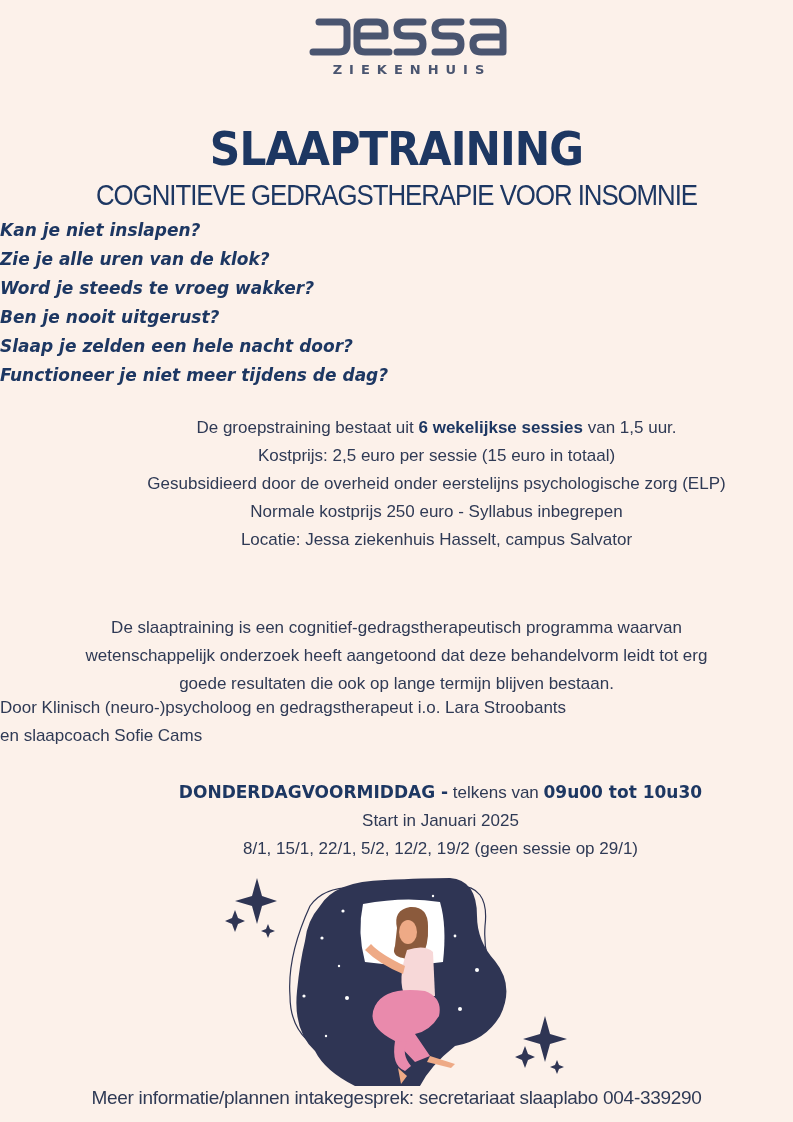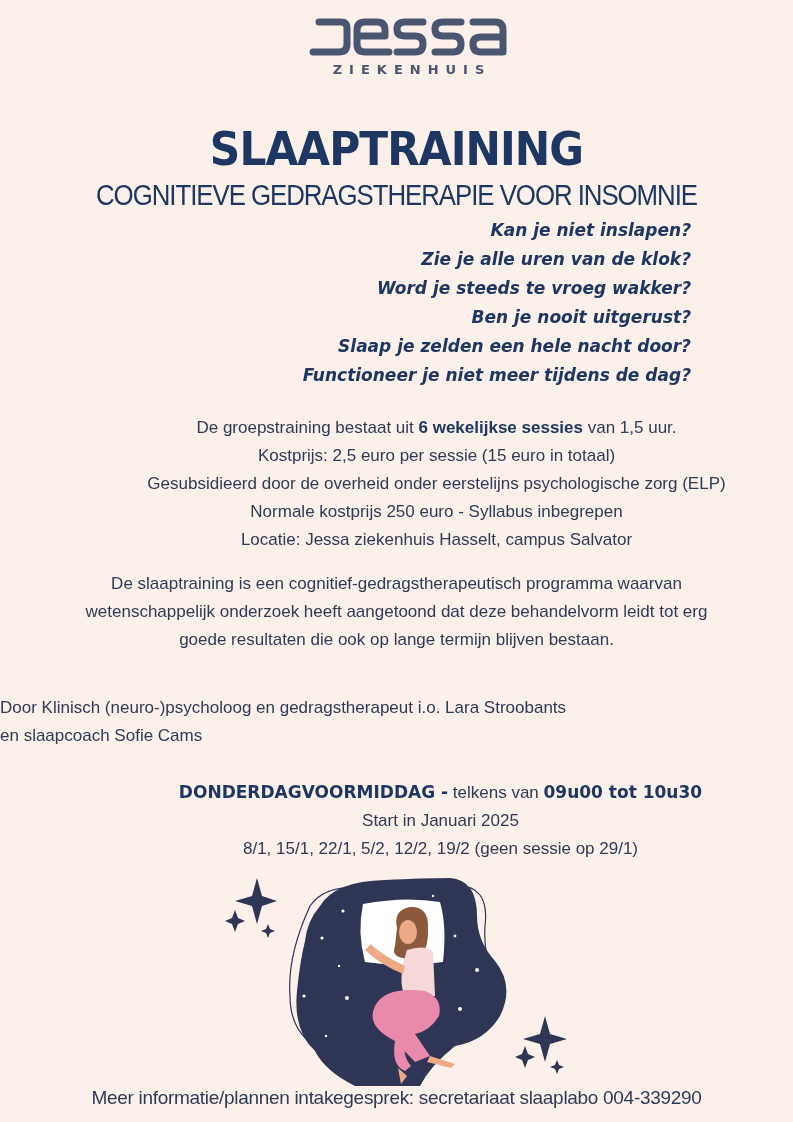--- a/index.html
+++ b/index.html
@@ -23,31 +23,31 @@
     font-size: 46px; letter-spacing: -1px; color: #1d3762;
     transform: scaleX(0.92);
   }
   .subtitle {
     position: absolute; top: 178px; left: 0; width: 793px; text-align: center;
     font-family: "Liberation Sans", sans-serif;
     font-size: 30px; color: #1d3762; letter-spacing: -1.2px;
     transform: scaleX(0.86);
   }
   .questions {
-    position: absolute; top: 216px; left: 0; width: 691px; text-align: right;
+    position: absolute; top: 216px; left: 0; width: 691px; text-align: left;
     font-family: "DejaVu Sans", sans-serif; font-style: italic; font-weight: bold;
     font-size: 17px; color: #1d3762; line-height: 29px;
   }
   .info {
     position: absolute; top: 414px; left: 0; width: 793px; text-align: center;
     font-size: 17px; line-height: 28px; color: #2f3a55; margin-left: 40px;
   }
   .info b { color: #1d3762; }
   .para {
-    position: absolute; top: 570px; left: 0; width: 793px; text-align: center;
+    position: absolute; top: 614px; left: 0; width: 793px; text-align: center;
     font-size: 17px; line-height: 28px; color: #2f3a55;
   }
   .credits {
     position: absolute; top: 694px; left: 0; width: 793px; 
     font-size: 17px; line-height: 28px; color: #2f3a55;
   }
   .schedule {
     position: absolute; top: 778px; left: 0; width: 793px; text-align: center;
     font-size: 17px; line-height: 28px; color: #2f3a55; padding-left: 44px;
   }

